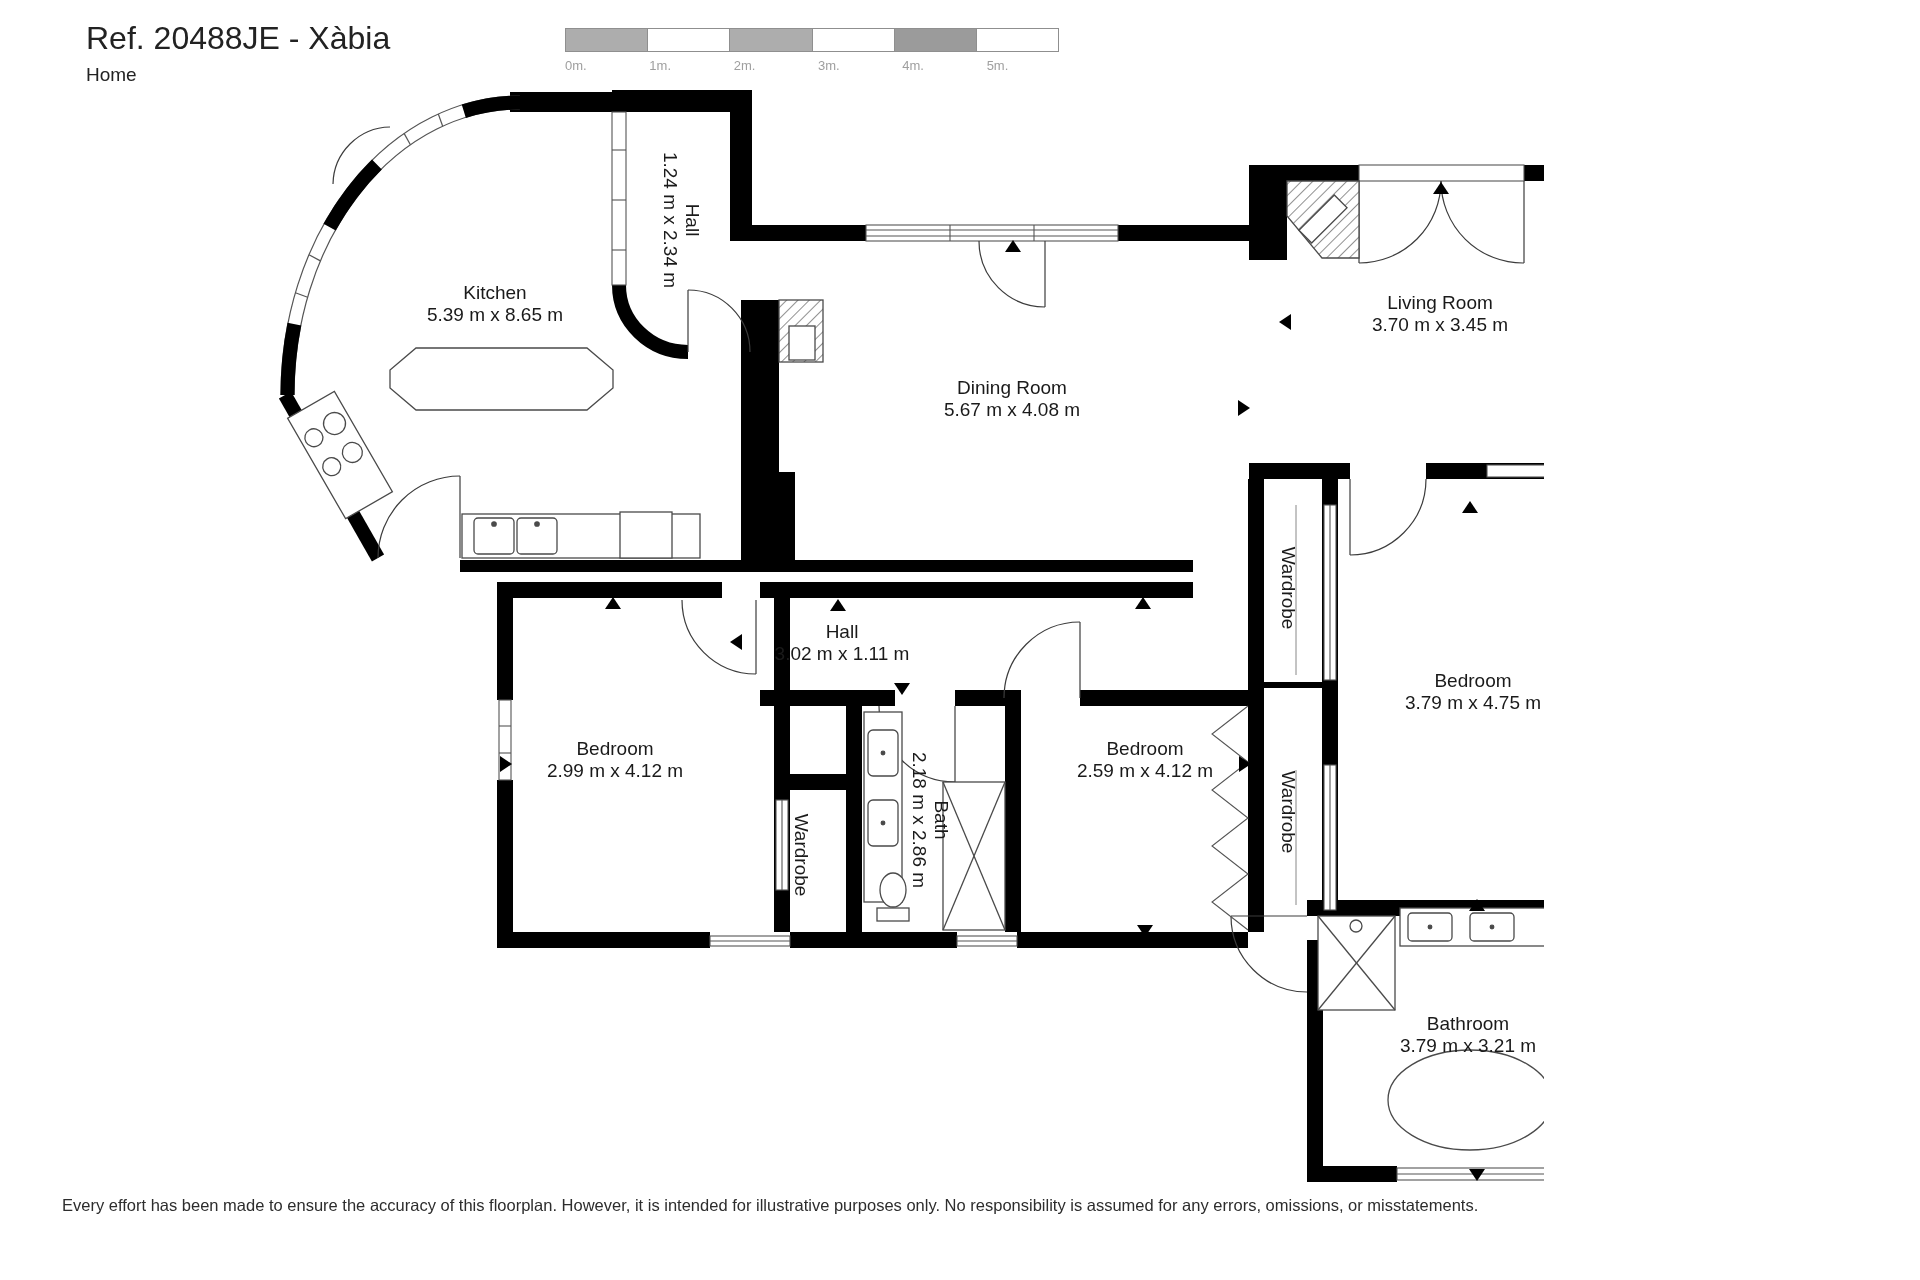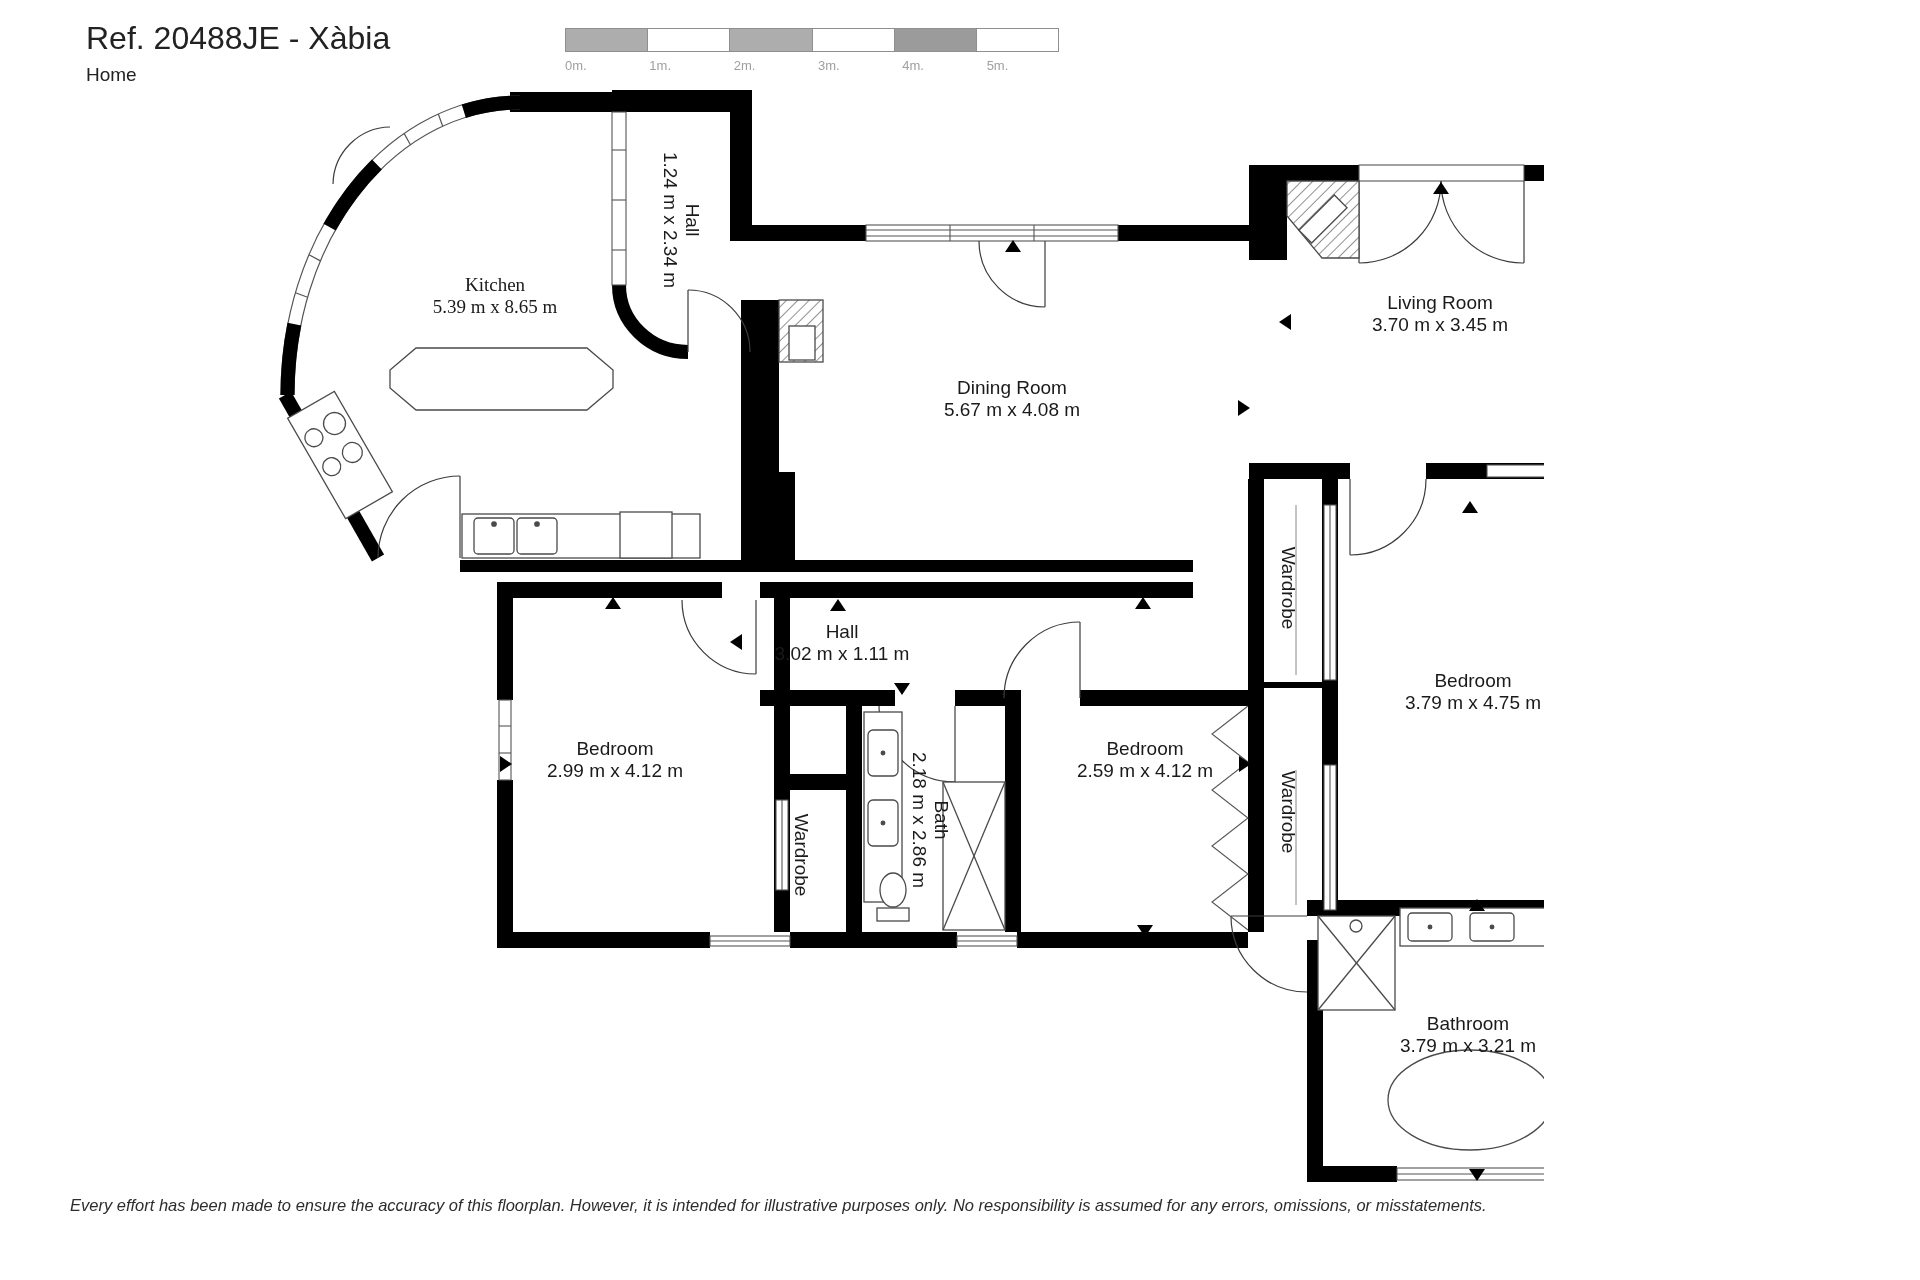--- a/index.html
+++ b/index.html
@@ -13,21 +13,21 @@
   .scalebar .seg:last-child{border-right:none;}
   .seg.g{background:#adadad;}
   .seg.w{background:#ffffff;}
   .seg.gd{background:#9b9b9b;}
   .scalelabels{position:absolute;left:565px;top:58px;width:494px;display:flex;gap:12px;}
   .scalelabels span{flex:1;font-size:13px;color:#9f9f9f;text-align:left;}
   .plan-svg{position:absolute;left:0;top:0;}
   .room-label{position:absolute;transform:translate(-50%,-50%);text-align:center;
               font-size:19px;line-height:1.18;white-space:nowrap;color:#1a1a1a;}
   .room-label.vertical{transform:translate(-50%,-50%) rotate(90deg);}
-  .disclaimer{position:absolute;left:70px;top:1196px;font-size:16.5px;font-style:italic;color:#2d2d2d;}
+  .disclaimer{position:absolute;left:62px;top:1196px;font-size:16.5px;color:#2d2d2d;}
 </style>
 </head>
 <body>
 
 <div class="stage">
 
   <div class="title">Ref. 20488JE - Xàbia</div>
   <div class="subtitle">Home</div>
 
   <div class="scalebar">
@@ -288,21 +288,21 @@
       <g font-size="27" fill="#222" text-anchor="middle" font-family="Liberation Sans, sans-serif">
         <text x="0" y="-106" dominant-baseline="central">N</text>
         <text x="0" y="106" dominant-baseline="central">S</text>
         <text x="106" y="0" dominant-baseline="central">E</text>
         <text x="-106" y="0" dominant-baseline="central">O</text>
       </g>
     </g>
   </svg>
 
   <div>
-      <div class="room-label" style="left: 495px; top: 296px; font-family: Liberation Serif, serif;">
+      <div class="room-label" style="left: 495px; top: 304px;">
         <div>Kitchen</div>
         <div>5.39 m x 8.65 m</div>
       </div>
       <div class="room-label vertical" style="left: 681px; top: 220px;">
         <div>Hall</div>
         <div>1.24 m x 2.34 m</div>
       </div>
       <div class="room-label" style="left: 1012px; top: 399px; text-align: center;">
         <div>Dining Room</div>
         <div>5.67 m x 4.08 m</div>

